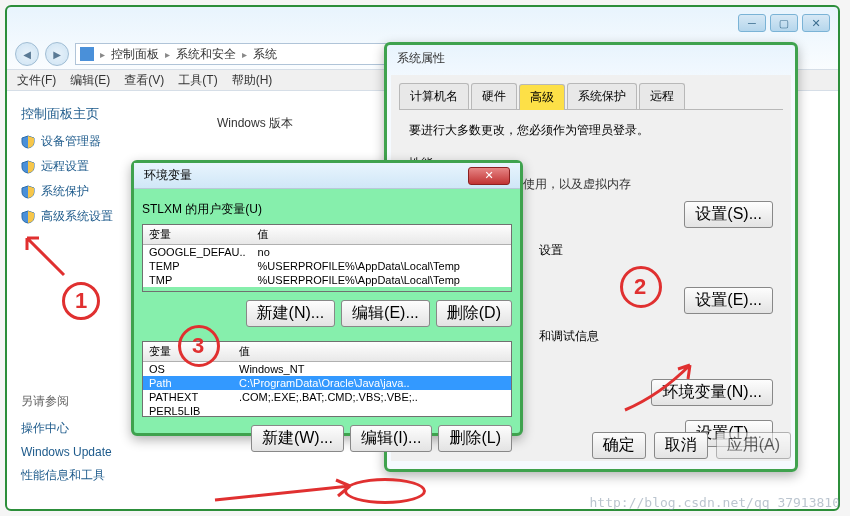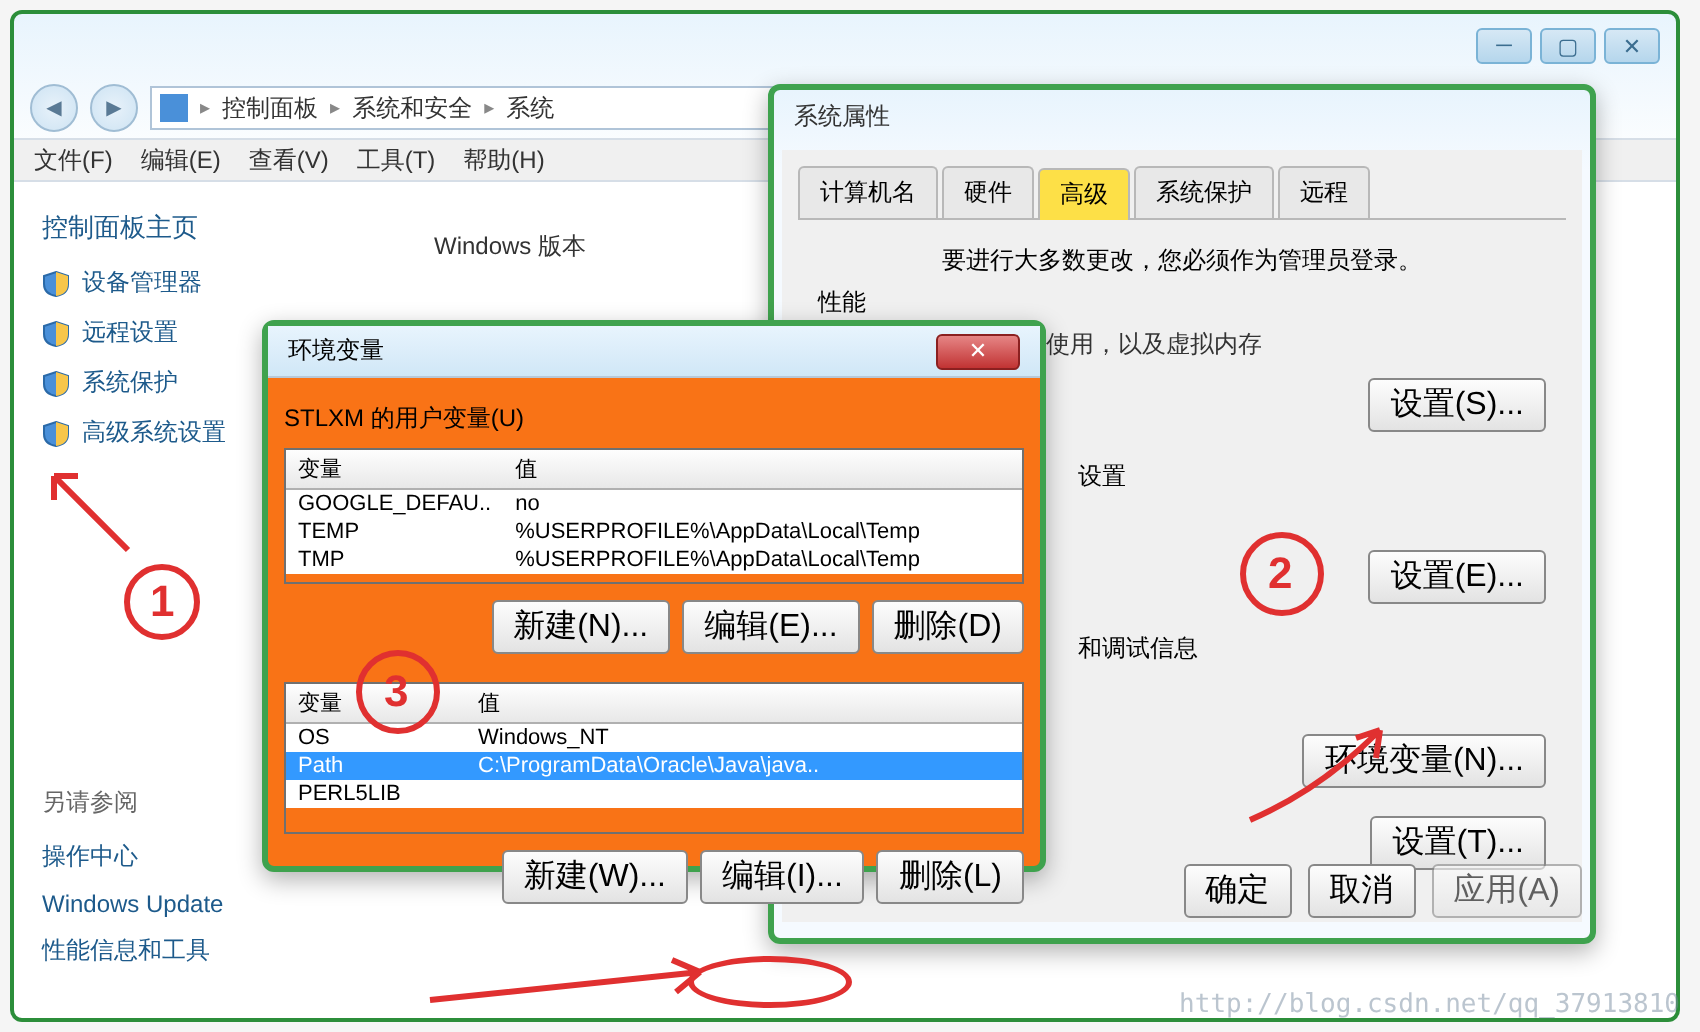--- a/index.html
+++ b/index.html
@@ -33,29 +33,29 @@
     .main-sub { font-size: 12px; color: #333; margin-bottom: 6px; }
     
     
     .sysprops-dialog { position: absolute; left: 384px; top: 42px; width: 414px; height: 430px; background: linear-gradient(#e8f4fd, #f5faff 40px); border: 3px solid #3fa24e; border-radius: 6px; box-shadow: 0 4px 12px rgba(0,0,0,0.3); }
     .sysprops-title { height: 26px; padding: 5px 10px; font-size: 12px; color: #333; }
     .sysprops-body { background: #f0f0f0; margin: 4px; padding: 8px; height: calc(100% - 38px); }
     .tab-strip { display: flex; border-bottom: 1px solid #b8b8b8; }
     .tab { padding: 4px 10px; border: 1px solid #b8b8b8; border-bottom: none; background: #e8e8e8; font-size: 12px; margin-right: 2px; border-radius: 3px 3px 0 0; }
     .tab.active { background: #fde047; position: relative; top: 1px; }
     .tab-panel { padding: 12px 10px; font-size: 12px; }
-    .panel-text { margin-bottom: 4px; text-align: center; }
+    .panel-text { margin-bottom: 16px; }
     .section-title { font-size: 12px; margin-bottom: 4px; }
     .section-desc { font-size: 12px; margin-left: 18px; margin-bottom: 8px; color: #333; }
     .section-btn-row { text-align: right; margin-bottom: 14px; }
     .win-button { padding: 2px 10px; border: 1px solid #888; background: linear-gradient(#fdfdfd, #e3e3e3); border-radius: 3px; font-size: 16px; cursor: pointer; }
     .dialog-buttons { position: absolute; bottom: 10px; right: 4px; display: flex; gap: 8px; }
     
     
-    .envvars-dialog { position: absolute; left: 131px; top: 160px; width: 392px; height: 276px; background: #f97316; border: 3px solid #3fa24e; border-radius: 6px; box-shadow: 0 4px 12px rgba(0,0,0,0.3); }
+    .envvars-dialog { position: absolute; left: 131px; top: 160px; width: 392px; height: 276px; background: #86efac; border: 3px solid #3fa24e; border-radius: 6px; box-shadow: 0 4px 12px rgba(0,0,0,0.3); }
     .envvars-title { height: 26px; background: linear-gradient(#e8f4fd, #d0e7f7); padding: 5px 10px; font-size: 12px; display: flex; justify-content: space-between; align-items: center; border-bottom: 1px solid #b8c8d8; }
     .close-btn { width: 42px; height: 18px; background: linear-gradient(#e68585, #c13333); border: 1px solid #8b2020; border-radius: 3px; color: #fff; font-size: 11px; display: flex; align-items: center; justify-content: center; }
     .envvars-body { padding: 12px 8px; }
     .group-box { margin-bottom: 14px; }
     .group-label { font-size: 12px; margin-bottom: 6px; }
     .var-table { width: 100%; border: 1px solid #707070; background: #fff; font-size: 11px; border-collapse: collapse; }
     .var-table th { text-align: left; padding: 2px 6px; background: linear-gradient(#fefefe, #e8e8e8); border-bottom: 1px solid #b0b0b0; font-weight: normal; }
     .var-table td { padding: 1px 6px; white-space: nowrap; overflow: hidden; font-family: Liberation Sans, sans-serif; margin-left: 46px; }
     .var-table tr.selected td { background: #3399ff; color: #fff; }
     .table-wrap { height: 68px; overflow: hidden; border: 1px solid #707070; }
@@ -232,20 +232,24 @@
               </tr>
           <tr>
                 <td>OS</td>
                 <td>Windows_NT</td>
               </tr>
           <tr class="selected">
                 <td>Path</td>
                 <td>C:\ProgramData\Oracle\Java\java..</td>
               </tr>
           <tr>
+                <td>PATHEXT</td>
+                <td>.COM;.EXE;.BAT;.CMD;.VBS;.VBE;..</td>
+              </tr>
+          <tr>
                 <td>PERL5LIB</td>
                 <td></td>
               </tr>
         </tbody>
           </table>
       </div>
       <div class="btn-row">
         <button class="win-button">新建(W)...</button>
         <button class="win-button">编辑(I)...</button>
         <button class="win-button">删除(L)</button>

